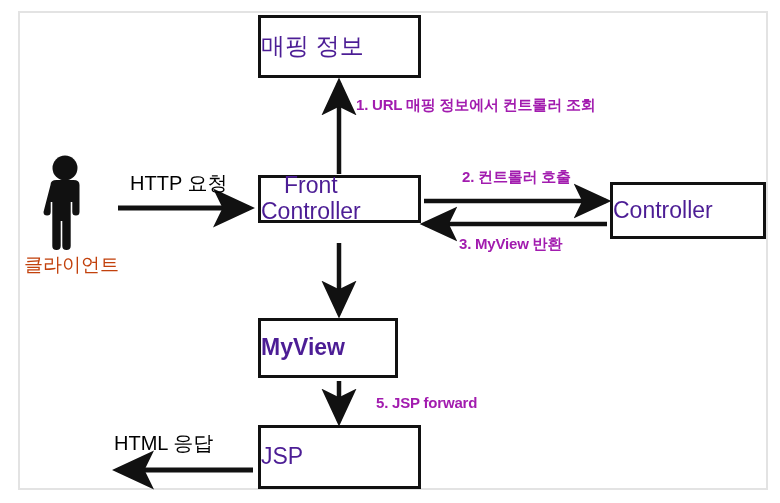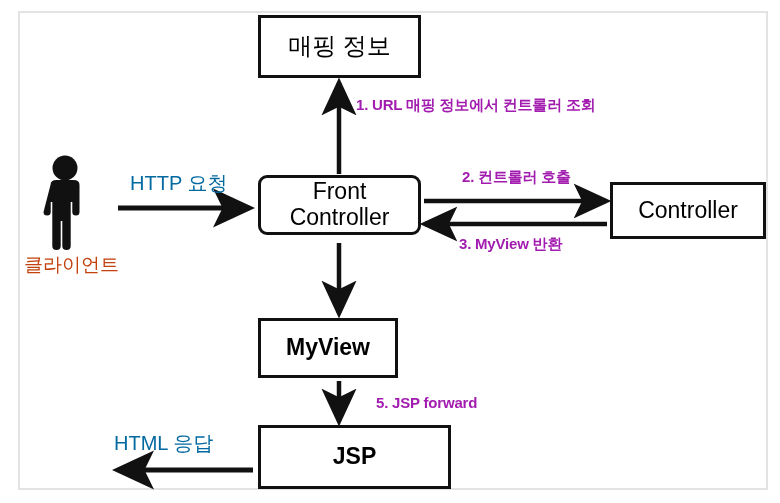--- a/index.html
+++ b/index.html
@@ -11,40 +11,40 @@
   #diagram{
     position:relative;width:780px;height:503px;background:#fff;
   }
   .frame{
     position:absolute;left:18px;top:11px;width:750px;height:479px;
     border:2px solid #e3e3e3;background:#fff;box-sizing:border-box;
   }
   .box{
     position:absolute;box-sizing:border-box;
     background:#ffffff;border:3px solid #111111;
-    display:flex;align-items:center;justify-content:center;
-    text-align:center;color:#000000;font-weight:400;
+    display:flex;align-items:center;justify-content:flex-start;
+    text-align:center;color:#4c1d95;font-weight:400;
     line-height:1.12;
   }
   .box .boxlabel{display:block;white-space:pre-line;}
 
   #box-mapping   {left:258px; top:15px;  width:163px; height:63px; font-size:24px;}
-  #box-front     {left:258px; top:175px; width:163px; height:60px; font-size:23px;border-radius:9px;}
+  #box-front     {left:258px; top:175px; width:163px; height:48px; font-size:23px;}
   #box-controller{left:610px; top:182px; width:156px; height:57px; font-size:23px;}
   #box-myview    {left:258px; top:318px; width:140px; height:60px; font-size:23px;font-weight:700;}
-  #box-jsp-real  {left:258px; top:425px; width:193px; height:64px; font-size:23px;font-weight:700;}
+  #box-jsp-real  {left:258px; top:425px; width:163px; height:64px; font-size:23px;font-weight:400;}
 
   #box-front .boxlabel{font-weight:400;}
 
   .gray-label{
     position:absolute;color:#a21caf;font-weight:700;font-size:15px;
     white-space:nowrap;letter-spacing:-0.2px;
   }
   .gray-plain{
-    position:absolute;color:#0369a1;font-weight:400;font-size:20px;
+    position:absolute;color:#000000;font-weight:400;font-size:20px;
     white-space:nowrap;
   }
   .black-label{
     position:absolute;color:#c2410c;font-size:19px;white-space:nowrap;
   }
   svg.overlay{position:absolute;left:0;top:0;width:780px;height:503px;overflow:visible;}
 </style>
 </head>
 <body>
 

